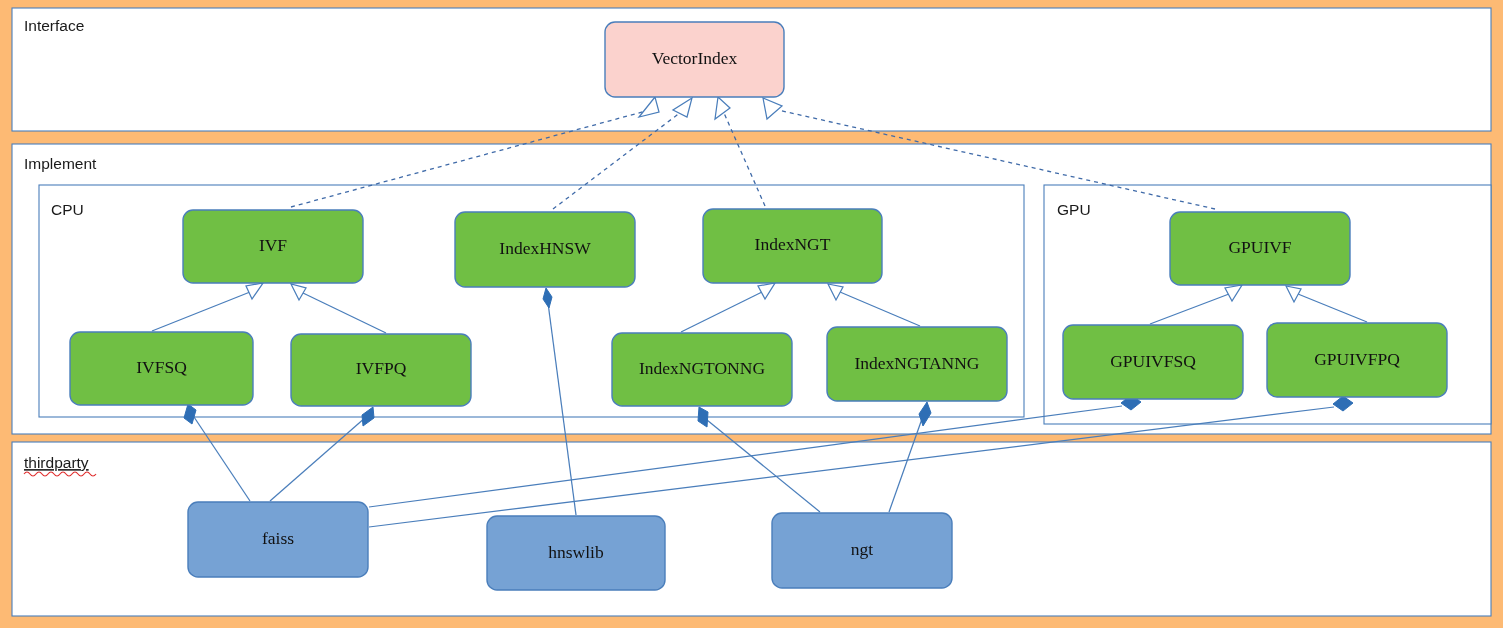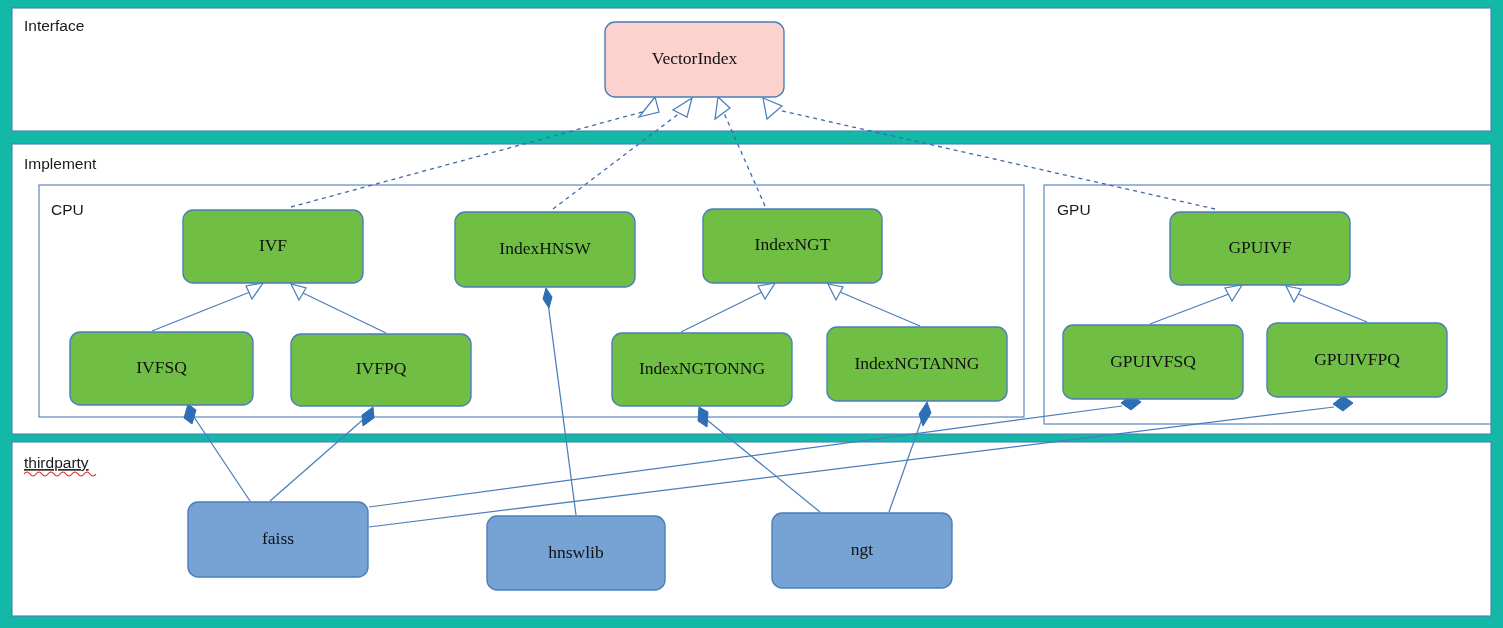--- a/index.html
+++ b/index.html
@@ -7,21 +7,21 @@
     padding: 0;
     background: #ffffff;
   }
   body {
     font-family: "Liberation Sans", sans-serif;
   }
   #stage {
     position: relative;
     width: 1503px;
     height: 628px;
-    background: #14b8a6;
+    background: #fdba74;
     overflow: hidden;
   }
   svg.diagram {
     position: absolute;
     left: 0;
     top: 0;
     width: 1503px;
     height: 628px;
   }
   .group-frame {

